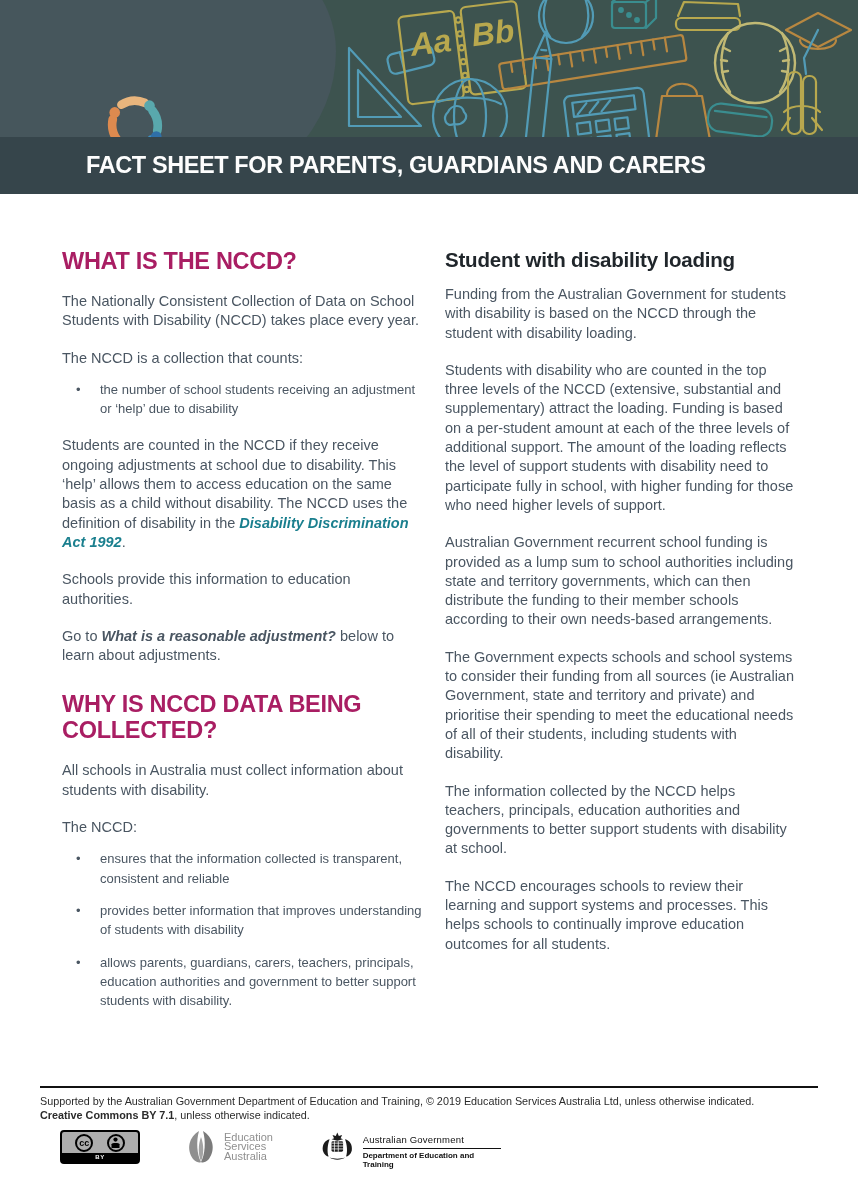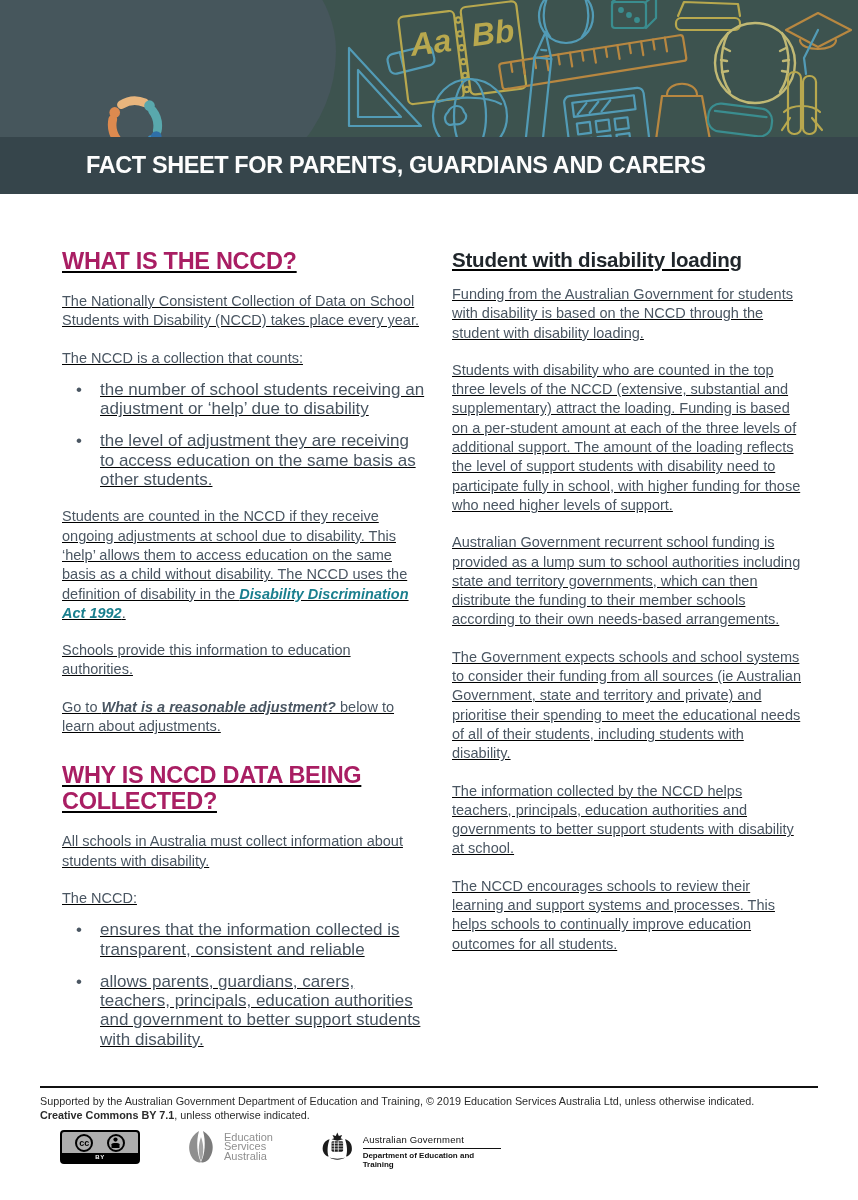--- a/index.html
+++ b/index.html
@@ -14,36 +14,36 @@
                  background:#46565c; border-radius:0 110px 150px 0; z-index:2; }
   .logo-lockup { position:absolute; left:106px; top:96px; display:flex; align-items:flex-start;flex-direction:column; }
   .logo-ring { width:58px; height:58px; }
   .logo-textcol { margin-left:9px; color:#fff; }
   .logo-word { font-size:44px; font-weight:800; letter-spacing:0px; line-height:44px; color:#fff; }
 
   .title-band { height:57px; background:#36454b; display:flex; align-items:center; padding-left:86px; }
   .title-band h1 { color:#fdfdfd; font-size:23.5px; font-weight:700; letter-spacing:-.4px; }
 
   
-  .content { display:flex; gap:27px; padding:54px 53px 0 62px;text-decoration:underline; }
+  .content { display:flex; gap:20px; padding:54px 53px 0 62px; }
   .col-left  { width:363px; flex:0 0 363px; }
   .col-right { width:353px; flex:0 0 353px; }
 
   .h-magenta { color:#a91e63; font-size:23.5px; line-height:26px; font-weight:700; letter-spacing:-.3px; margin-bottom:18px; }
   .h-magenta span { display:block; }
   .h-black { color:#20262b; font-size:20.5px; line-height:24px; font-weight:700; letter-spacing:-.2px; margin-bottom:13px; }
   .mt-section { margin-top:26px; }
 
   p.body { color:#4a5662; font-size:14.5px; line-height:19.3px; margin-bottom:18px; }
   .link-teal { color:#1a7f8e; font-weight:700; font-style:italic; cursor:pointer; }
   .em-dark { font-weight:700; font-style:italic; }
 
   ul.dots { list-style:none; margin:0 0 18px 0; }
   ul.dots li { position:relative; padding-left:38px; margin-bottom:13px;
-               color:#4a5662; font-size:17px; line-height:19.3px; }
+               color:#4a5662; font-size:13px; line-height:19.3px; }
   ul.dots li::before { content:"•"; position:absolute; left:14px; top:0; color:#4a5662; }
 
   
   .footer-rule { position:absolute; left:40px; top:1086px; width:778px; border-top:2.5px solid #111; }
   .footer-credit { position:absolute; left:40px; top:1094px; width:770px;
                    color:#2b2b2b; font-size:10.8px; line-height:14px; }
   .logos-row { position:absolute; top:1129px; left:60px; height:40px; }
 
   .cc-badge { position:absolute; left:0; top:1px; width:80px; height:34px; background:#adadad;
               border:2px solid #000; border-radius:4px; display:flex; align-items:center;
@@ -220,34 +220,34 @@
   </div>
 
   <div class="content">
 
     <div class="col-left">
       <h2 class="h-magenta">WHAT IS THE NCCD?</h2>
       <p class="body">The Nationally Consistent Collection of Data on School Students with Disability (NCCD) takes place every year.</p>
       <p class="body" style="margin-bottom:12px">The NCCD is a collection that counts:</p>
       <ul class="dots">
         <li>the number of school students receiving an adjustment or ‘help’ due to disability</li>
-        <li>the level of adjustment they are receiving to access education on the same basis as other students.</li>
       </ul>
       <p class="body"><span>Students are counted in the NCCD if they receive ongoing adjustments at school due to disability. This ‘help’ allows them to access education on the same basis as a child without disability. The NCCD uses the definition of disability in the </span><span class="link-teal">Disability Discrimination Act 1992</span><span>.</span></p>
       <p class="body">Schools provide this information to education authorities.</p>
       <p class="body"><span>Go to </span><span class="em-dark">What is a reasonable adjustment?</span><span> below to learn about adjustments.</span></p>
 
       <h2 class="h-magenta mt-section">
         <span>WHY IS NCCD DATA BEING</span>
         <span>COLLECTED?</span>
       </h2>
       <p class="body">All schools in Australia must collect information about students with disability.</p>
       <p class="body" style="margin-bottom:12px">The NCCD:</p>
       <ul class="dots">
         <li>ensures that the information collected is transparent, consistent and reliable</li>
+        <li>provides better information that improves understanding of students with disability</li>
         <li>allows parents, guardians, carers, teachers, principals, education authorities and government to better support students with disability.</li>
       </ul>
     </div>
 
     <div class="col-right">
       <h3 class="h-black">Student with disability loading</h3>
       <p class="body">Funding from the Australian Government for students with disability is based on the NCCD through the student with disability loading.</p>
       <p class="body">Students with disability who are counted in the top three levels of the NCCD (extensive, substantial and supplementary) attract the loading. Funding is based on a per-student amount at each of the three levels of additional support. The amount of the loading reflects the level of support students with disability need to participate fully in school, with higher funding for those who need higher levels of support.</p>
       <p class="body">Australian Government recurrent school funding is provided as a lump sum to school authorities including state and territory governments, which can then distribute the funding to their member schools according to their own needs-based arrangements.</p>
       <p class="body">The Government expects schools and school systems to consider their funding from all sources (ie Australian Government, state and territory and private) and prioritise their spending to meet the educational needs of all of their students, including students with disability.</p>

